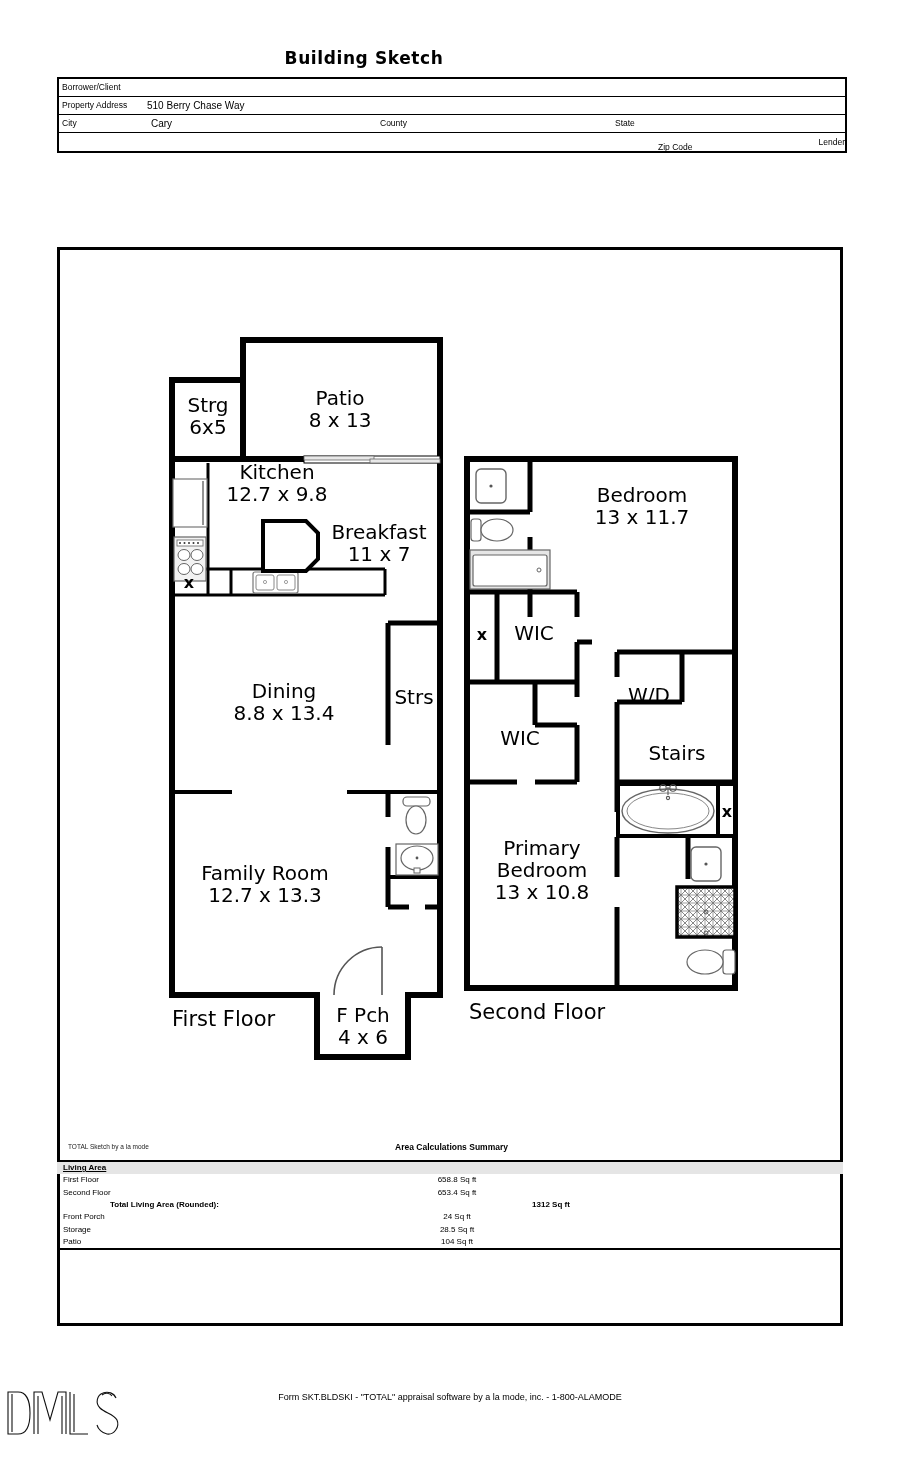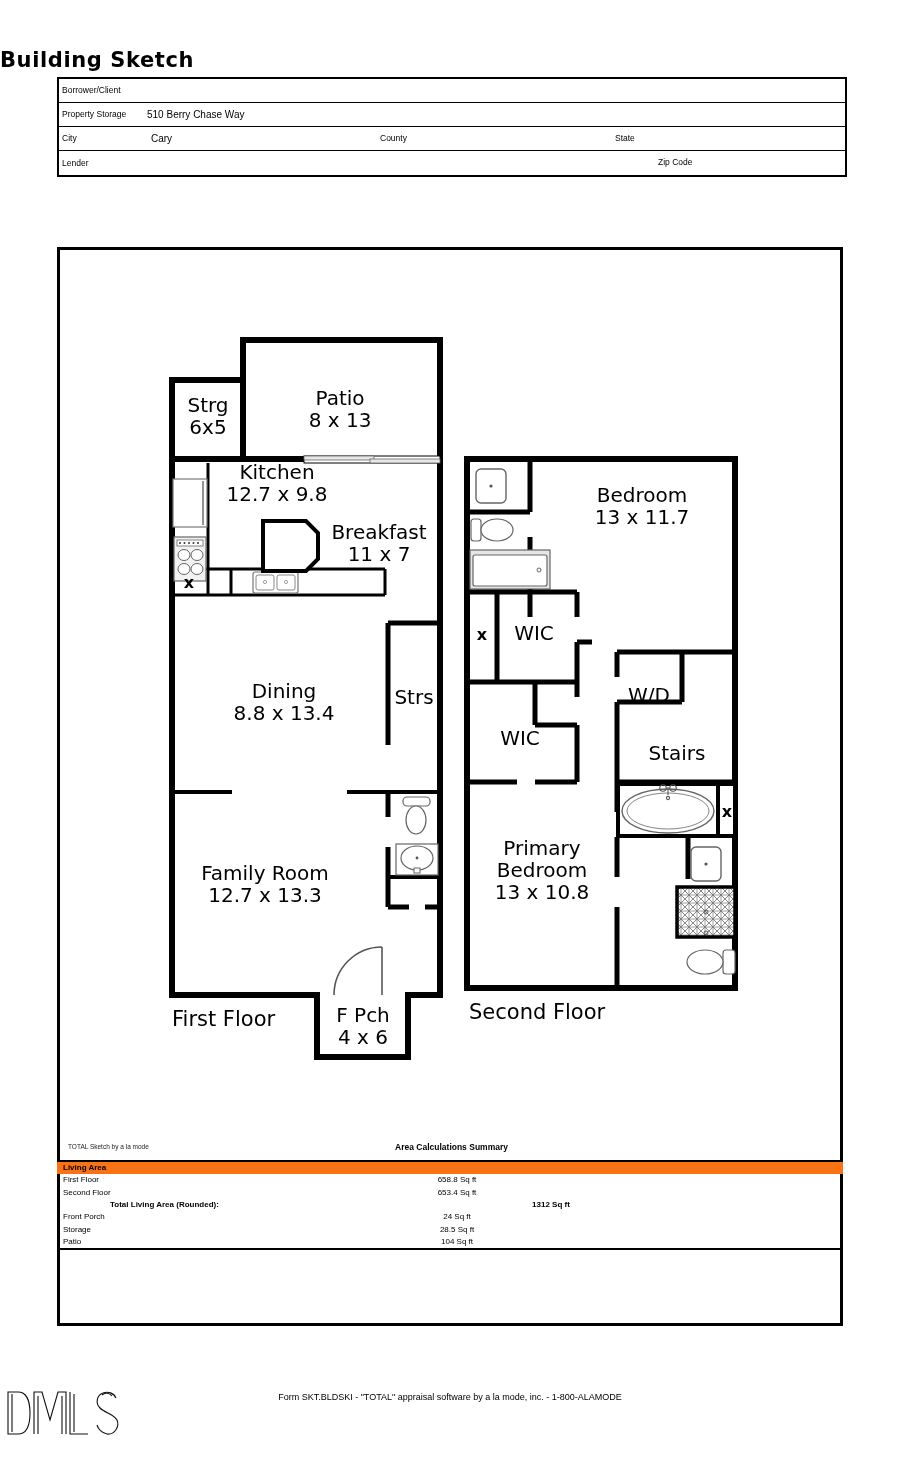--- a/index.html
+++ b/index.html
@@ -16,44 +16,45 @@
     color: #000;
     overflow: hidden;
   }
 
   
   #page-title {
     position: absolute;
     top: 48px;
     left: 0;
     width: 728px;
-    font-size: 21px;
+    text-align: center;
+    font-size: 17px;
     font-weight: bold;
     letter-spacing: 0.6px;
     font-family: "DejaVu Sans", sans-serif;
   }
 
   #header-table {
     position: absolute;
     top: 77px;
     left: 57px;
     width: 790px;
     border: 2px solid #000;
     border-collapse: collapse;
     box-sizing: border-box;
   }
   #header-table .hrow {
     display: flex;
     align-items: center;
-    height: 24px;
+    height: 18px;
     border-bottom: 1px solid #000;
     box-sizing: border-box;
     position: relative;
   }
-  #header-table .hrow:last-child { border-bottom: none; }
+  #header-table .hrow:last-child { border-bottom: none; justify-content: flex-end; }
   .hlabel {
     font-size: 8.5px;
     font-family: "Liberation Sans", sans-serif;
     padding-left: 3px;
     white-space: nowrap;
     line-height: 1;
   }
   .hvalue {
     font-size: 10px;
     font-family: "Liberation Sans", sans-serif;
@@ -130,22 +131,23 @@
     border-bottom: 2px solid #000;
     box-sizing: border-box;
   }
   .arow {
     display: flex;
     height: 12.3px;
     align-items: center;
     box-sizing: border-box;
   }
   .arow.section {
-    background: #f97316;
+    background: #e5e5e5;
     font-weight: bold;
+    text-decoration: underline;
   }
   .acol-label {
     width: 330px;
     font-size: 8px;
     padding-left: 6px;
     font-family: "Liberation Sans", sans-serif;
     line-height: 1;
     box-sizing: border-box;
   }
   .acol-value {
@@ -182,21 +184,21 @@
 <body>
 
 <div id="page-title">Building Sketch</div>
 
 <div id="header-table">
   <div class="hrow">
     <span class="hlabel">Borrower/Client</span>
     <span class="hvalue abs" style="left:88px;"></span>
   </div>
   <div class="hrow">
-    <span class="hlabel">Property Storage</span>
+    <span class="hlabel">Property Address</span>
     <span class="hvalue abs" style="left:88px;">510 Berry Chase Way</span>
   </div>
   <div class="hrow">
     <span class="hlabel">City</span>
     <span class="hvalue abs" style="left:92px;">Cary</span>
     <span class="hlabel abs" style="left:318px;">County</span>
     <span class="hvalue abs" style="left:392px;"></span>
     <span class="hlabel abs" style="left:553px;">State</span>
     <span class="hvalue abs" style="left:596px;"></span>
     <span class="hlabel abs" style="left:596px;margin-top:48px;">Zip Code</span>

